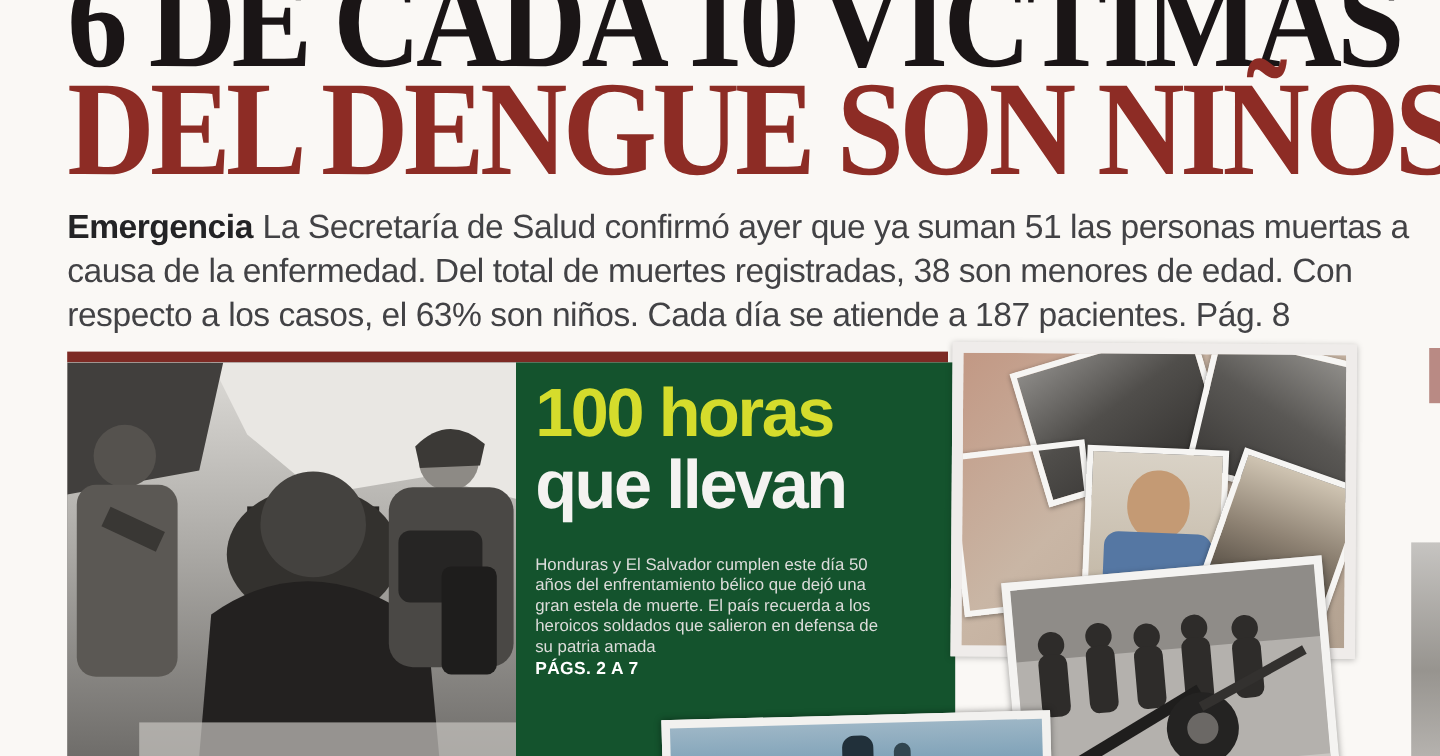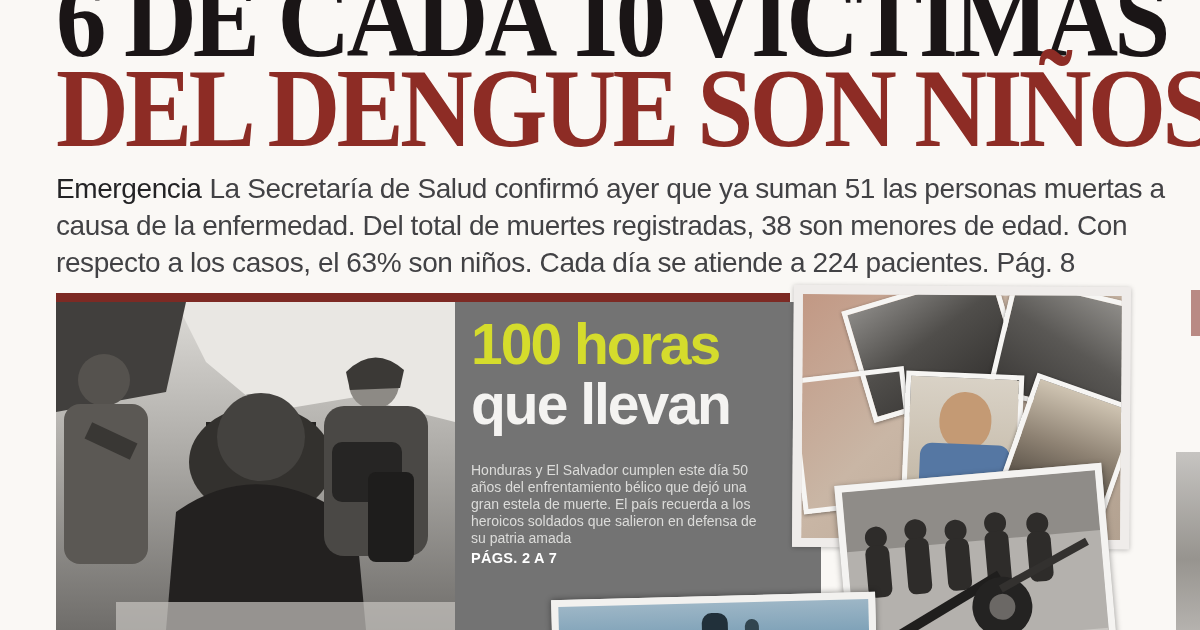--- a/index.html
+++ b/index.html
@@ -18,35 +18,35 @@
     transform:scale(0.97,1.08);transform-origin:left top;
   }
   .headline.l1{top:-38px;color:#1a1516;}
   .headline.l2{top:52px;color:#8d2c25;}
   
   .lead{
     position:absolute;left:56px;top:170px;width:1150px;
     font-size:28px;line-height:37px;color:#424245;
     letter-spacing:-0.4px;
   }
-  .lead .kicker{font-weight:400;color:#232325;margin-right:8px;}
+  .lead .kicker{font-weight:700;color:#232325;margin-right:8px;}
   
   .accent-bar{
     position:absolute;left:56px;top:293px;width:734px;height:9px;
     background:#7d2a24;
   }
   
   .left-photo{
     position:absolute;left:56px;top:302px;width:399px;height:328px;
     background:#8f8d8a;overflow:hidden;
   }
   
   .feature-box{
-    position:absolute;left:455px;top:302px;width:366px;height:328px;
-    background:#737373;color:#fff;
+    position:absolute;left:430px;top:302px;width:366px;height:328px;
+    background:#14532d;color:#fff;
     padding:12px 0 0 16px;box-sizing:border-box;
   }
   .feature-title{
     font-weight:700;font-size:57px;line-height:60px;
     letter-spacing:-2px;white-space:nowrap;
   }
   .feature-title.accent{color:#d5dc2c;}
   .feature-title.white{color:#f4f3f1;}
   .feature-body{
     margin-top:28px;width:296px;
@@ -116,21 +116,21 @@
     background:#b98a84;
   }
   svg{display:block;}
 </style>
 </head>
 <body>
 
 <div class="headline l1">6 DE CADA 10 VÍCTIMAS</div>
 <div class="headline l2">DEL DENGUE SON NIÑOS</div>
 
-<div class="lead"><span class="kicker">Emergencia</span><span>La Secretaría de Salud confirmó ayer que ya suman 51 las personas muertas a causa de la enfermedad. Del total de muertes registradas, 38 son menores de edad. Con respecto a los casos, el 63% son niños. Cada día se atiende a 224 pacientes. Pág. 8</span></div>
+<div class="lead"><span class="kicker">Emergencia</span><span>La Secretaría de Salud confirmó ayer que ya suman 51 las personas muertas a causa de la enfermedad. Del total de muertes registradas, 38 son menores de edad. Con respecto a los casos, el 63% son niños. Cada día se atiende a 187 pacientes. Pág. 8</span></div>
 
 <div class="accent-bar"></div>
 
 <div class="left-photo">
   <svg width="399" height="328" viewBox="0 0 399 328" preserveAspectRatio="none">
     <defs>
       <linearGradient id="sky" x1="0" y1="0" x2="0" y2="1">
         <stop offset="0" stop-color="#dddbd7"></stop>
         <stop offset="0.45" stop-color="#aeaca8"></stop>
         <stop offset="1" stop-color="#6f6d6a"></stop>

